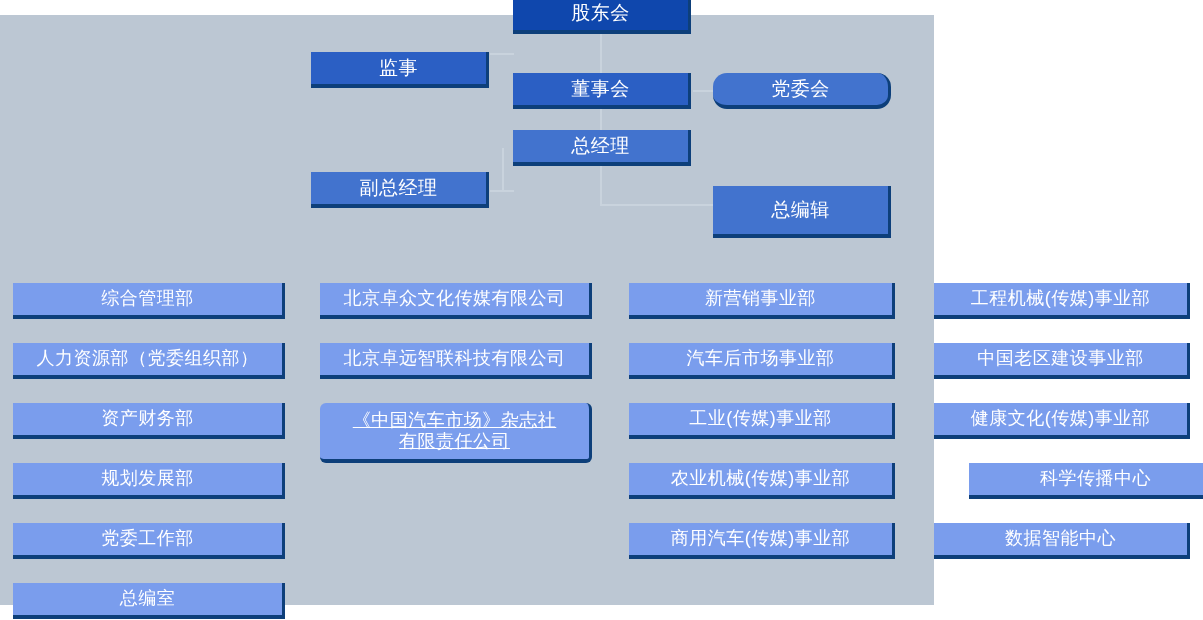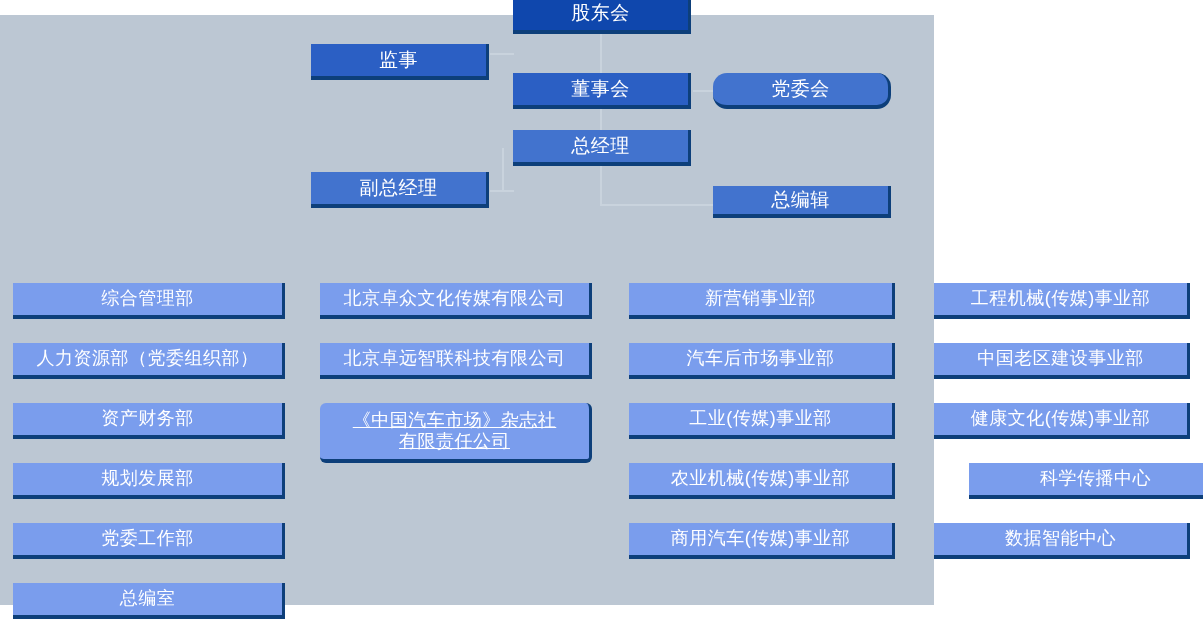--- a/index.html
+++ b/index.html
@@ -61,41 +61,41 @@
   <div class="conn" style="left:490px;top:53px;width:24px;height:2px;"></div>
   <div class="conn" style="left:490px;top:190px;width:24px;height:2px;"></div>
   <div class="conn" style="left:502px;top:148px;width:2px;height:44px;"></div>
   <div class="conn" style="left:600px;top:166px;width:2px;height:38px;"></div>
   <div class="conn" style="left:600px;top:204px;width:113px;height:2px;"></div>
 
   <div class="node lvl-top" style="left:513px;top:-4px;width:178px;height:38px;">
     <span>股东会</span>
   </div>
 
-  <div class="node lvl-a" style="left:311px;top:44px;width:178px;height:36px;">
+  <div class="node lvl-a" style="left:311px;top:52px;width:178px;height:36px;">
     <span>监事</span>
   </div>
 
   <div class="node lvl-a" style="left:513px;top:73px;width:178px;height:36px;">
     <span>董事会</span>
   </div>
 
   <div class="node lvl-b" style="left:713px;top:73px;width:178px;height:36px;border-radius:14px;">
     <span>党委会</span>
   </div>
 
   <div class="node lvl-b" style="left:513px;top:130px;width:178px;height:36px;">
     <span>总经理</span>
   </div>
 
   <div class="node lvl-b" style="left:311px;top:172px;width:178px;height:36px;justify-content:center;">
     <span>副总经理</span>
   </div>
 
-  <div class="node lvl-b" style="left:713px;top:186px;width:178px;height:32px;">
+  <div class="node lvl-b" style="left:713px;top:186px;width:178px;height:52px;">
     <span>总编辑</span>
   </div>
 
   <div class="node dept" style="left:13px;top:283px;width:272px;height:36px;">
     <span>综合管理部</span></div>
   <div class="node dept" style="left:13px;top:343px;width:272px;height:36px;">
     <span>人力资源部（党委组织部）</span></div>
   <div class="node dept" style="left:13px;top:403px;width:272px;height:36px;">
     <span>资产财务部</span></div>
   <div class="node dept" style="left:13px;top:463px;width:272px;height:36px;">

